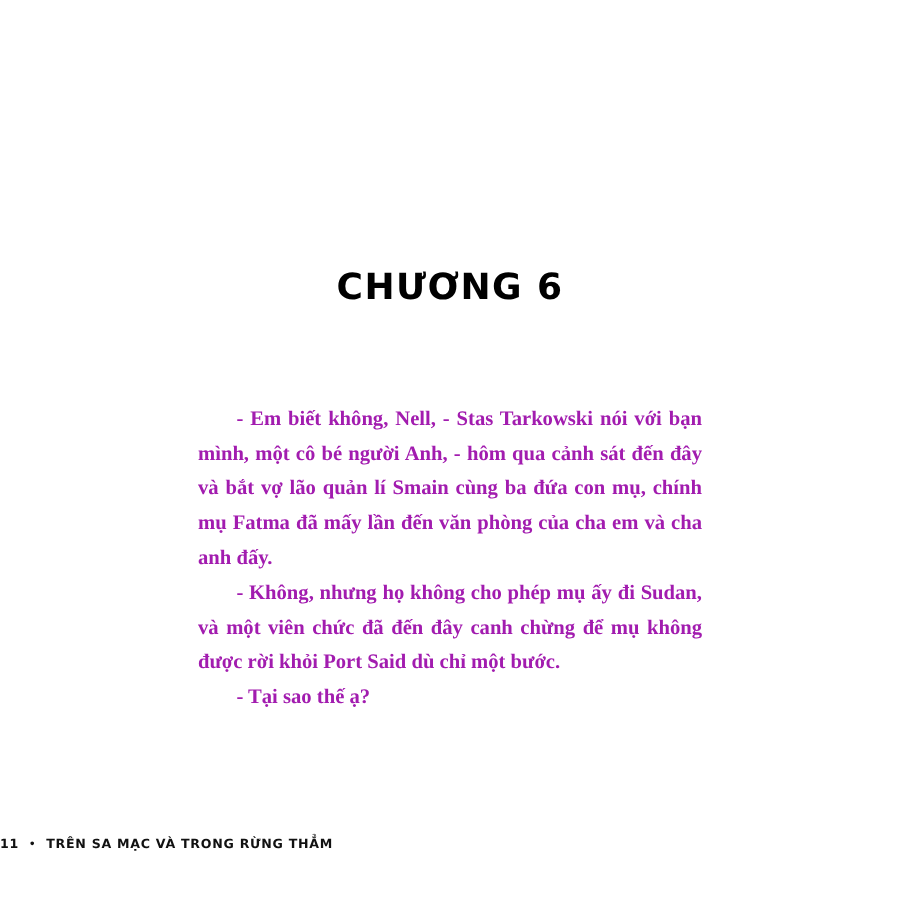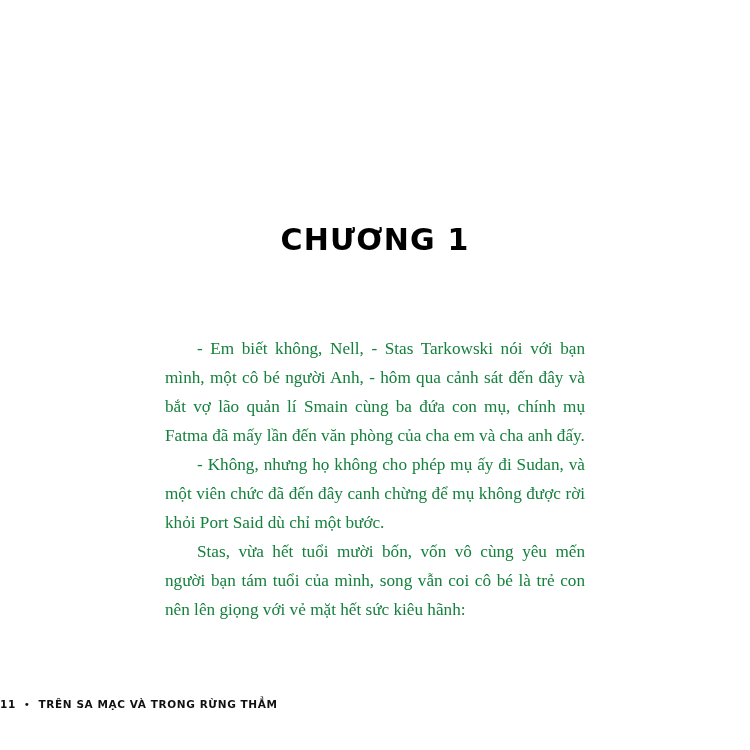--- a/index.html
+++ b/index.html
@@ -33,21 +33,22 @@
     color: #000000;
   }
   .body-text {
     position: absolute;
     top: 334px;
     left: 165px;
     width: 420px;
     font-size: 17.2px;
     line-height: 29px;
     text-align: justify;
-    color: #15803d;
+    color: #a21caf;
+    font-weight: bold;
   }
   .body-text p {
     margin: 0;
     text-indent: 32px;
   }
   .footer {
     position: absolute;
     left: 0;
     right: 0;
     top: 698px;
@@ -65,26 +66,26 @@
   }
   .footer .book-title {
     font-weight: bold;
   }
 </style>
 </head>
 <body>
 
 <div class="page">
 
-  <h1 class="chapter-title">CHƯƠNG 1</h1>
+  <h1 class="chapter-title">CHƯƠNG 6</h1>
 
   <div class="body-text">
     <p>- Em biết không, Nell, - Stas Tarkowski nói với bạn mình, một cô bé người Anh, - hôm qua cảnh sát đến đây và bắt vợ lão quản lí Smain cùng ba đứa con mụ, chính mụ Fatma đã mấy lần đến văn phòng của cha em và cha anh đấy.</p>
     <p>- Không, nhưng họ không cho phép mụ ấy đi Sudan, và một viên chức đã đến đây canh chừng để mụ không được rời khỏi Port Said dù chỉ một bước.</p>
-    <p>Stas, vừa hết tuổi mười bốn, vốn vô cùng yêu mến người bạn tám tuổi của mình, song vẫn coi cô bé là trẻ con nên lên giọng với vẻ mặt hết sức kiêu hãnh:</p>
+    <p>- Tại sao thế ạ?</p>
   </div>
 
   <div class="footer">
     <span class="page-num">11</span>
     <span class="sep">•</span>
     <span class="book-title">TRÊN SA MẠC VÀ TRONG RỪNG THẲM</span>
   </div>
 
 </div>
 

